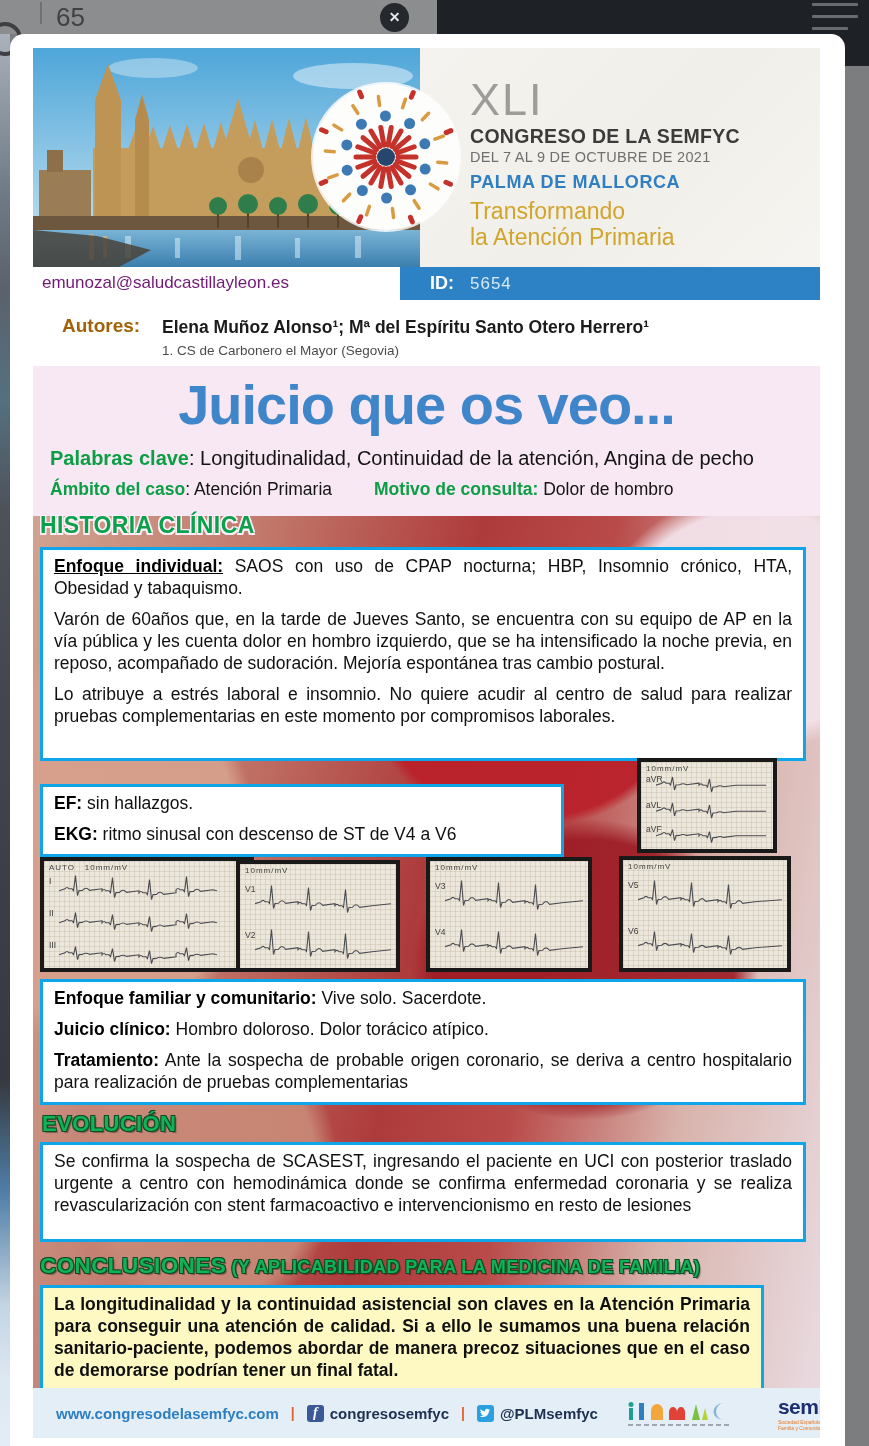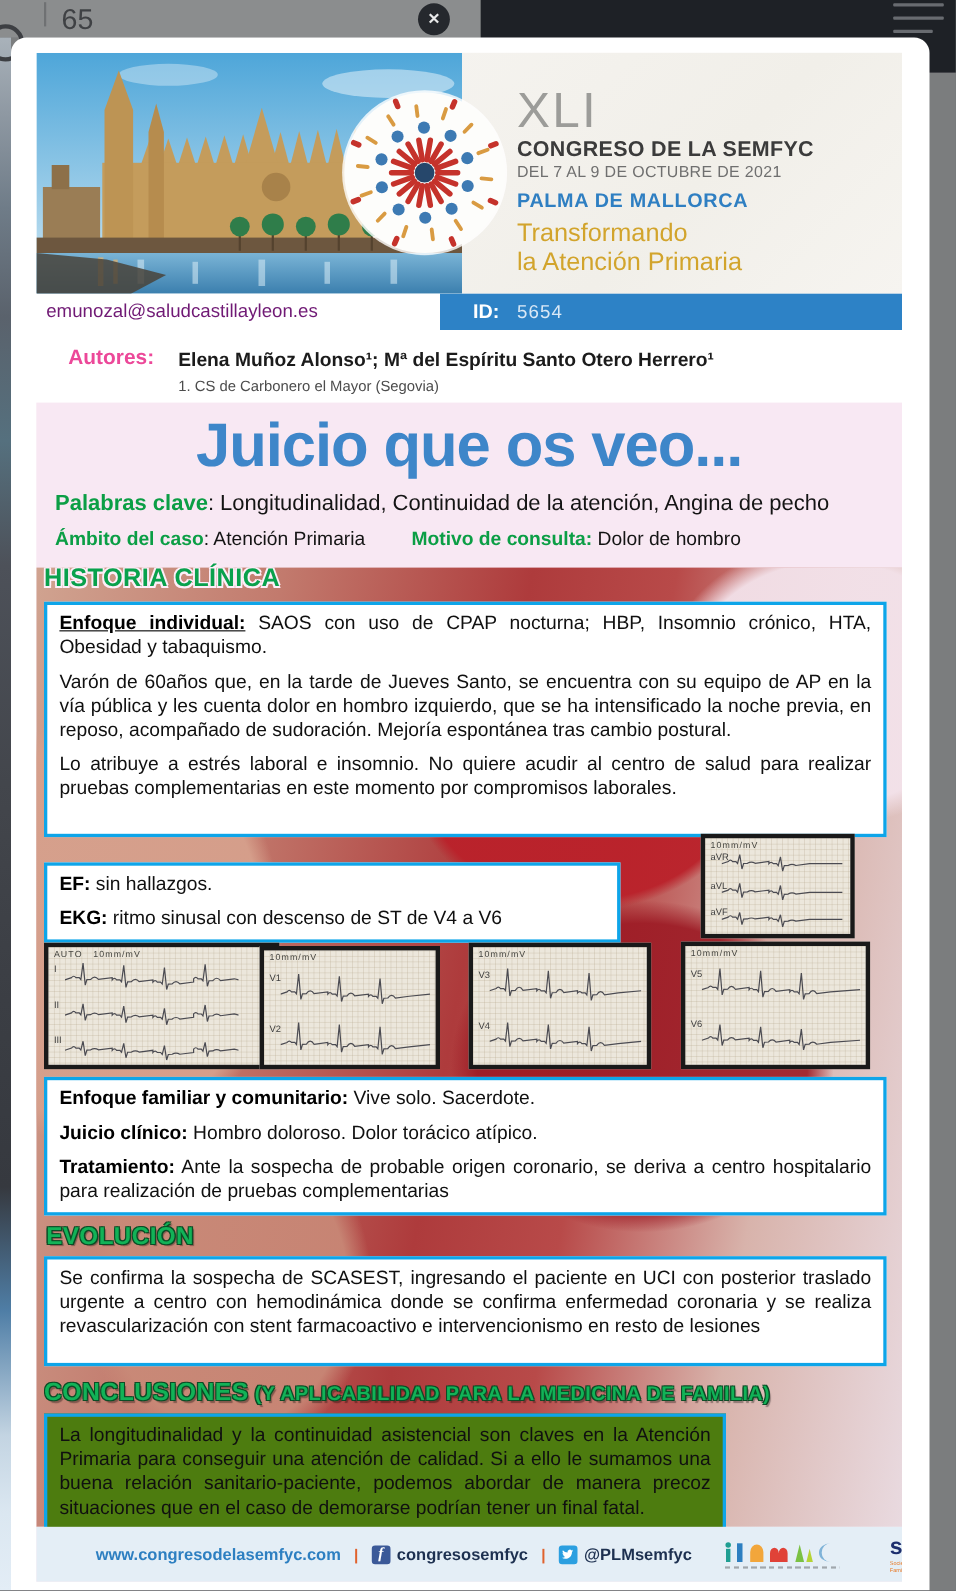--- a/index.html
+++ b/index.html
@@ -43,21 +43,21 @@
   .t-dates{left:70px;top:101px;font-size:14.5px;color:#6f6f6f;letter-spacing:.3px;}
   .t-city{left:70px;top:124px;font-size:18px;color:#2f7fc2;font-weight:800;letter-spacing:.6px;}
   .t-tag1{left:70px;top:150px;font-size:23px;color:#d2a42c;}
   .t-tag2{left:70px;top:176px;font-size:23px;color:#d2a42c;}
 
   .email{left:32px;top:239px;font-size:17px;color:#701a75;}
   .id-bar{left:390px;top:233px;width:420px;height:33px;background:#2d82c6;color:#fff;}
   .id-label{left:30px;top:6px;font-size:18px;font-weight:800;}
   .id-value{left:70px;top:7px;font-size:17px;color:#d9e8f6;letter-spacing:1px;}
 
-  .aut-label{left:52px;top:281px;font-size:19px;font-weight:800;color:#ec4899;text-align:center;}
+  .aut-label{left:52px;top:281px;font-size:19px;font-weight:800;color:#a16207;text-align:center;}
   .aut-names{left:152px;top:283px;font-size:17.5px;font-weight:700;color:#1b1b1b;}
   .affil{left:152px;top:309px;font-size:13.5px;color:#4c4c4c;}
 
   
   .poster{left:23px;top:332px;width:787px;height:1072px;background:#f8e8f3;overflow:hidden;}
   .photo-bg{left:0;top:150px;width:787px;height:872px;
      background:
        radial-gradient(ellipse 260px 200px at 63% 22%, rgba(186,33,42,.95) 0 55%, rgba(186,33,42,0) 60%),
        radial-gradient(ellipse 300px 260px at 70% 52%, rgba(156,26,36,.9) 0 50%, rgba(156,26,36,0) 58%),
        radial-gradient(ellipse 260px 320px at 8% 38%, rgba(214,160,140,.95) 0 55%, rgba(214,160,140,0) 62%),
@@ -82,39 +82,39 @@
   .conc-h{left:7px;top:887px;font-size:22.5px;white-space:nowrap;}
   .conc-h .sub{font-size:18px;}
 
   .gbox{background:#fff;border:3px solid #0ea5e9;box-sizing:border-box;padding:0 11px;}
   .gbox p{margin:5px 0 9px;font-size:17.5px;line-height:1.26;color:#101010;text-align:justify;}
   .gbox p b{color:#000;}
   .box1{left:7px;top:181px;width:766px;min-height:214px;}
   .box2{left:7px;top:418px;width:524px;min-height:66px;}
   .box3{left:7px;top:613px;width:766px;min-height:123px;}
   .box4{left:7px;top:776px;width:766px;min-height:100px;}
-  .box5{left:7px;top:919px;width:620px;min-height:102px;background:#4d7c0f;}
+  .box5{left:7px;top:919px;width:724px;min-height:102px;background:#fef9c3;font-weight:bold;}
 
   
   .ecgf{background-color:#ece7dc;border:4px solid #191919;box-sizing:border-box;
     background-image:linear-gradient(rgba(185,170,145,.3) 1px,transparent 1px),
                      linear-gradient(90deg,rgba(185,170,145,.3) 1px,transparent 1px);
     background-size:5px 5px;z-index:5;}
   .ecg-sm{left:604px;top:392px;width:140px;height:95px;}
   .ecg-scale{position:absolute;left:5px;top:2px;font-size:8px;color:#44443f;letter-spacing:1px;white-space:pre;}
   .lead{position:absolute;left:5px;font-size:8.5px;color:#3c3c3c;}
   svg.ecg{position:absolute;left:15px;}
   .ep1{left:7px;top:491px;width:214px;height:115px;}
   .ep2{left:203px;top:494px;width:164px;height:112px;}
   .ep3{left:393px;top:491px;width:166px;height:115px;}
   .ep4{left:586px;top:490px;width:172px;height:116px;}
 
   
   .pfooter{left:0;top:1022px;width:787px;height:50px;background:#e4eef6;
-     display:flex;align-items:center;padding-left:54px;box-sizing:border-box;}
+     display:flex;align-items:center;padding-left:23px;box-sizing:border-box;}
   .f-web{color:#2d7fc1;font-weight:700;font-size:15px;}
   .f-sep{color:#e0622d;font-weight:700;font-size:14px;margin:0 12px;}
   .f-ico{width:17px;height:17px;border-radius:3px;display:inline-flex;align-items:center;
      justify-content:center;margin-right:6px;flex:0 0 auto;}
   .f-fb{background:#3b5998;color:#fff;font:italic 700 14px "Liberation Serif",serif;}
   .f-tw{background:#2b9fe0;}
   .f-label{color:#1d3050;font-weight:700;font-size:15px;}
   .f-logos{margin-left:30px;display:flex;flex-direction:column;align-items:center;}
   .f-logos .microtext{width:104px;height:2px;margin-top:3px;opacity:.75;
      background:repeating-linear-gradient(90deg,#8a8f94 0 5px,transparent 5px 8px);}

